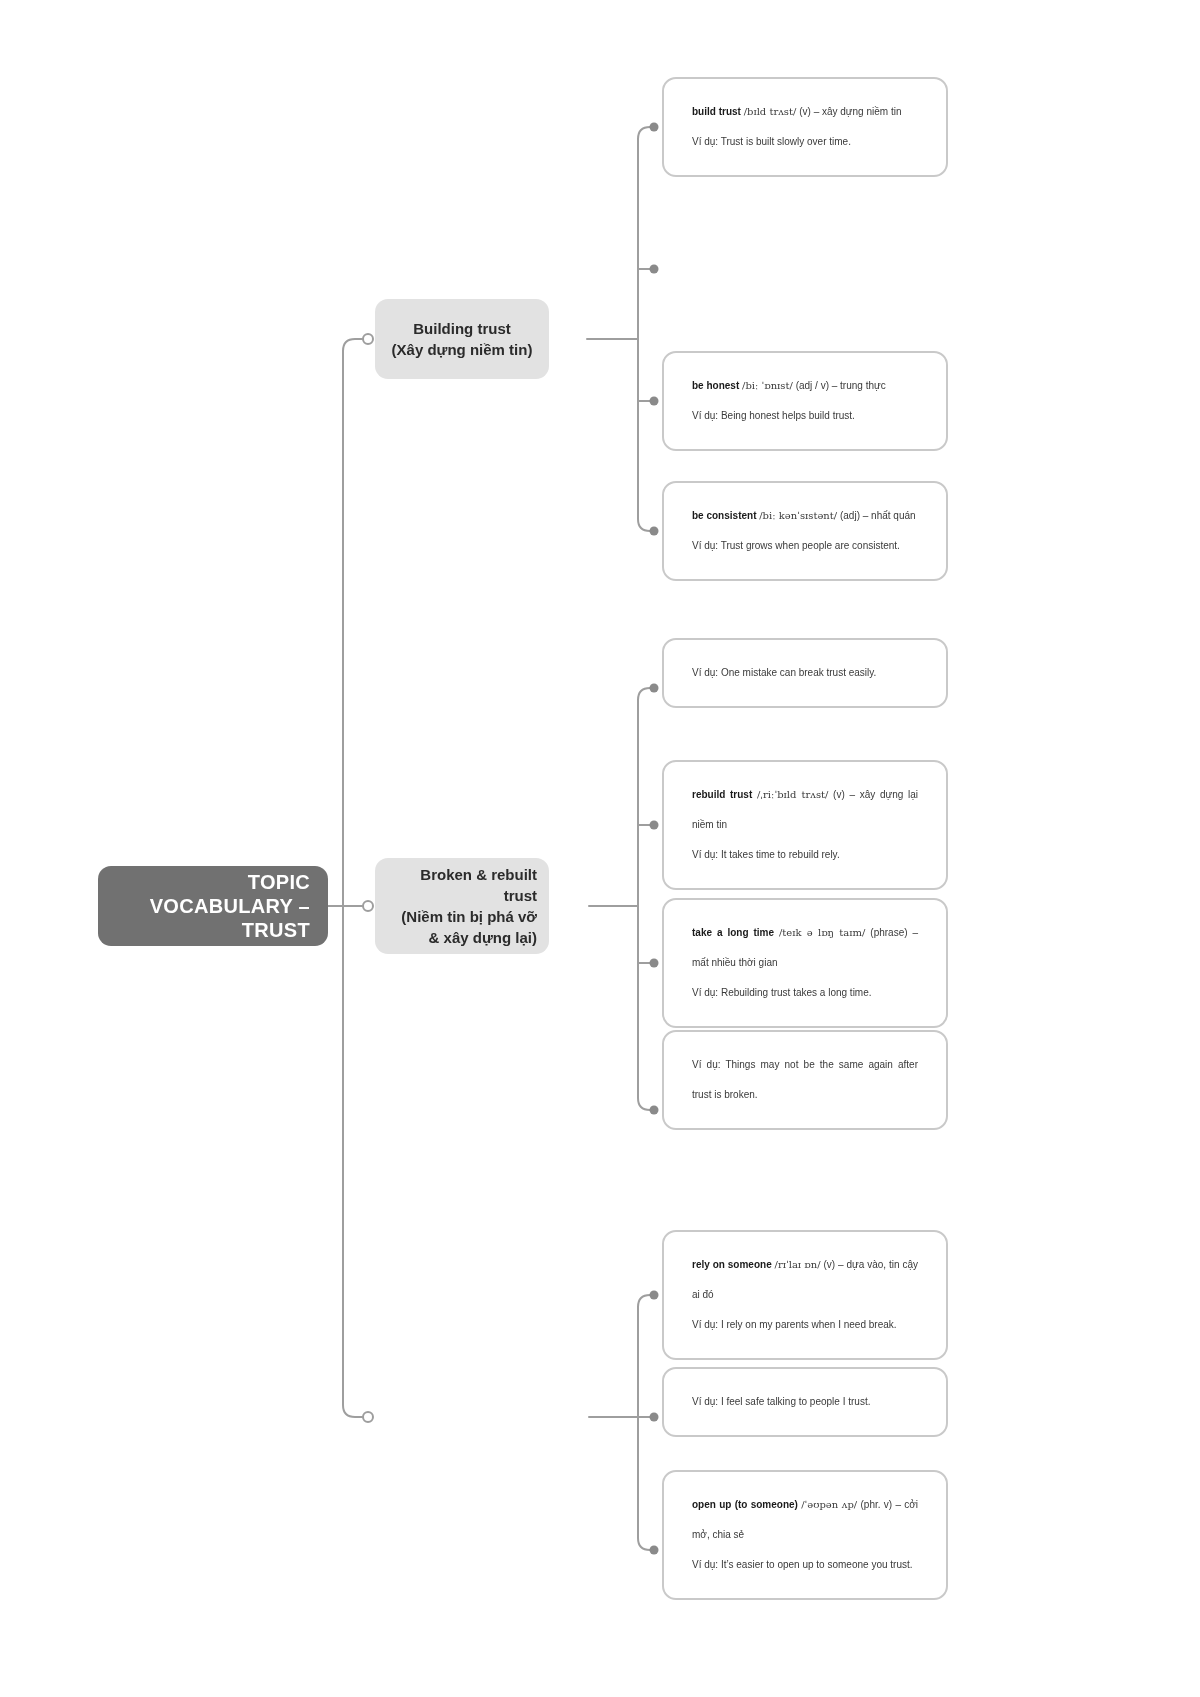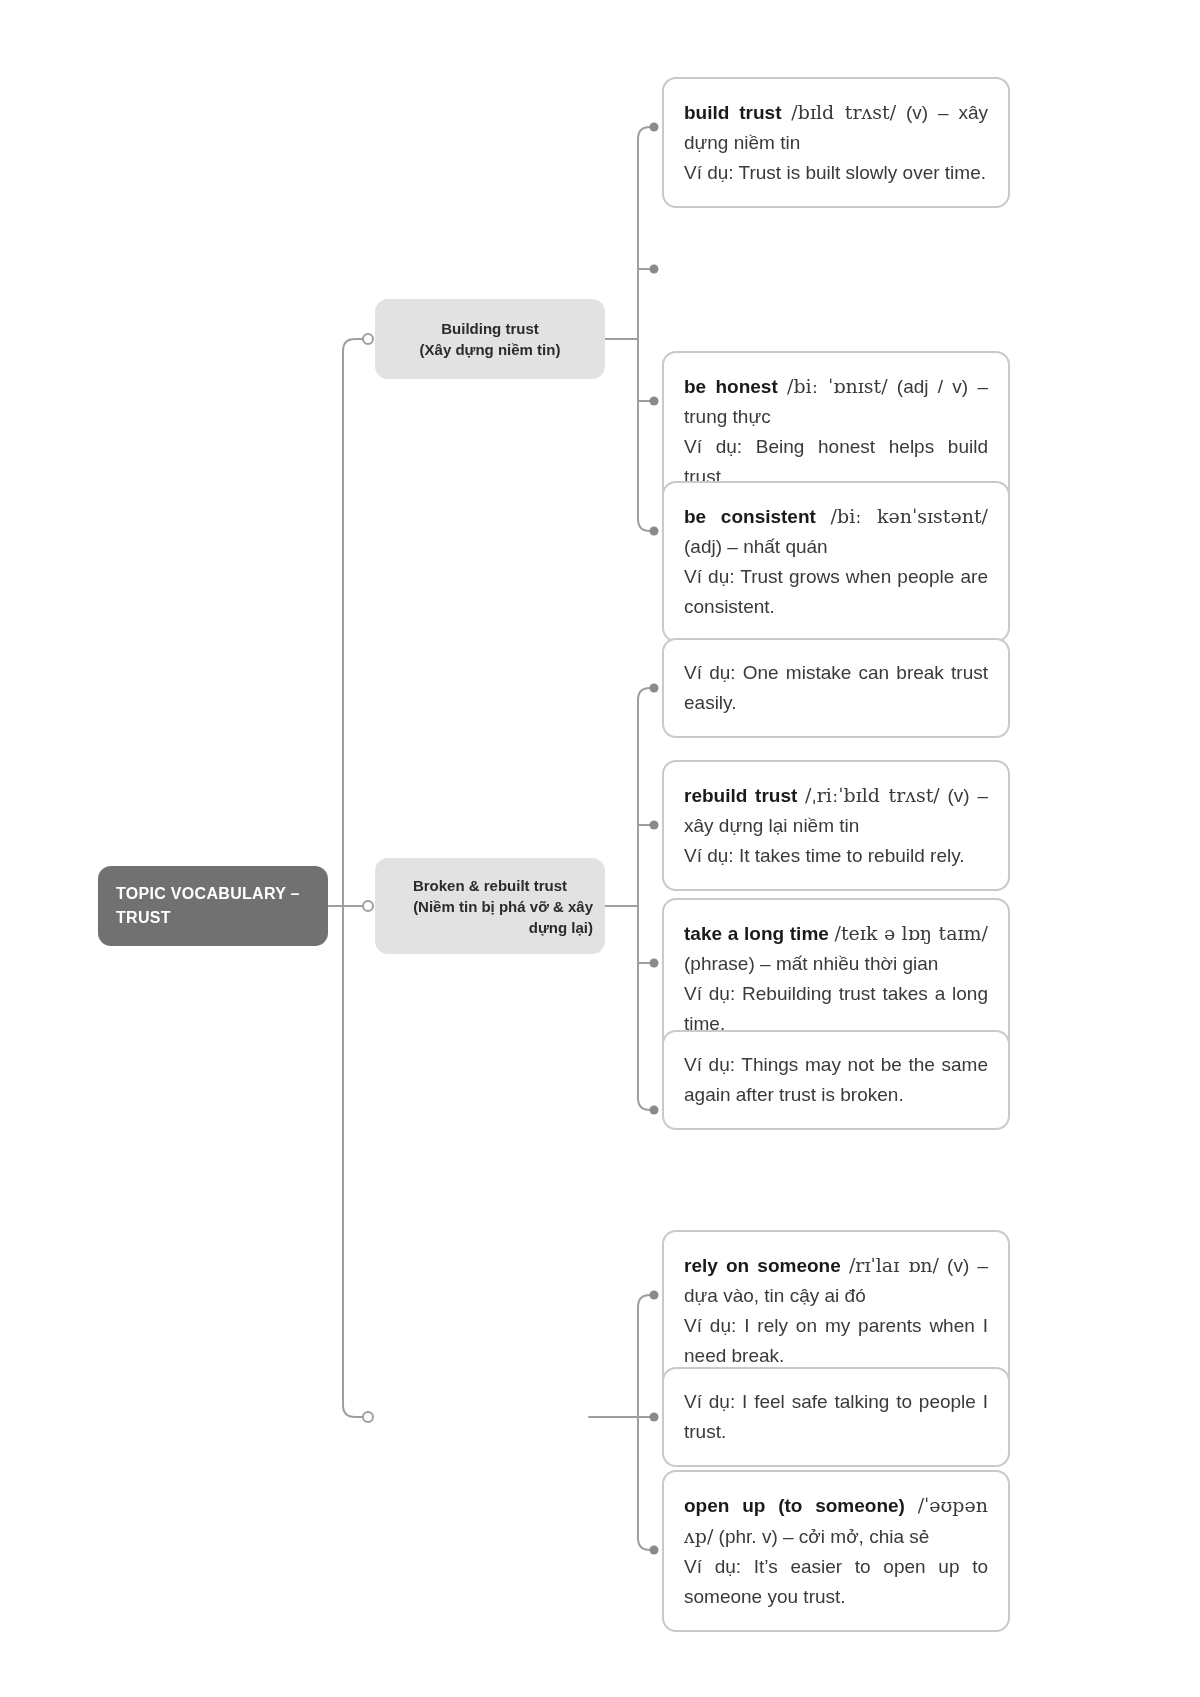--- a/index.html
+++ b/index.html
@@ -24,41 +24,41 @@
   .canvas{position:absolute;inset:0;}
   svg.wires{position:absolute;left:0;top:0;width:1200px;height:1697px;}
   svg.wires path{fill:none;stroke:var(--line);stroke-width:2;stroke-linecap:round;}
   svg.wires circle.dot{fill:var(--dot);stroke:none;}
   svg.wires circle.port{fill:#ffffff;stroke:var(--line);stroke-width:2;}
 
   .root-node{
     position:absolute;left:98px;top:866px;width:230px;height:80px;
     background:var(--root-bg);color:var(--root-text);
     border-radius:13px;display:flex;align-items:center;justify-content:center;
-    text-align:left;font-weight:bold;font-size:16px;line-height:24px;
+    text-align:right;font-weight:bold;font-size:20px;line-height:24px;
     padding:0 18px;letter-spacing:.3px;
   }
   .cat-node{
-    position:absolute;left:375px;width:230px;
+    position:absolute;left:375px;width:174px;
     background:var(--cat-bg);color:var(--cat-text);
     border-radius:13px;display:flex;flex-direction:column;align-items:center;justify-content:center;
     text-align:center;font-weight:bold;font-size:15px;line-height:21px;
     padding:6px 12px;
   }
   .cat-1{top:299px;height:80px;}
   .cat-2{top:858px;height:96px;text-align:right;}
   .cat-3{top:1371px;height:92px;}
 
   .leaf{
-    position:absolute;left:662px;width:348px;
+    position:absolute;left:662px;width:286px;
     background:var(--leaf-bg);
     border:2px solid var(--leaf-border);
     border-radius:14px;
-    padding:18px 20px;
-    font-size:19px;line-height:30px;color:var(--text);
+    padding:18px 28px;
+    font-size:10px;line-height:30px;color:var(--text);
     text-align:justify;
   }
   .leaf p{margin:0;}
   .leaf b{color:var(--term);font-weight:bold;}
   .leaf .ipa{font-family:"DejaVu Serif",serif;}
   .l1{top:77px}  .l2{top:204px} .l3{top:351px} .l4{top:481px}
   .l5{top:638px} .l6{top:760px} .l7{top:898px} .l8{top:1030px}
   .l9{top:1230px}.l10{top:1367px}.l11{top:1470px}
 </style>
 </head>

